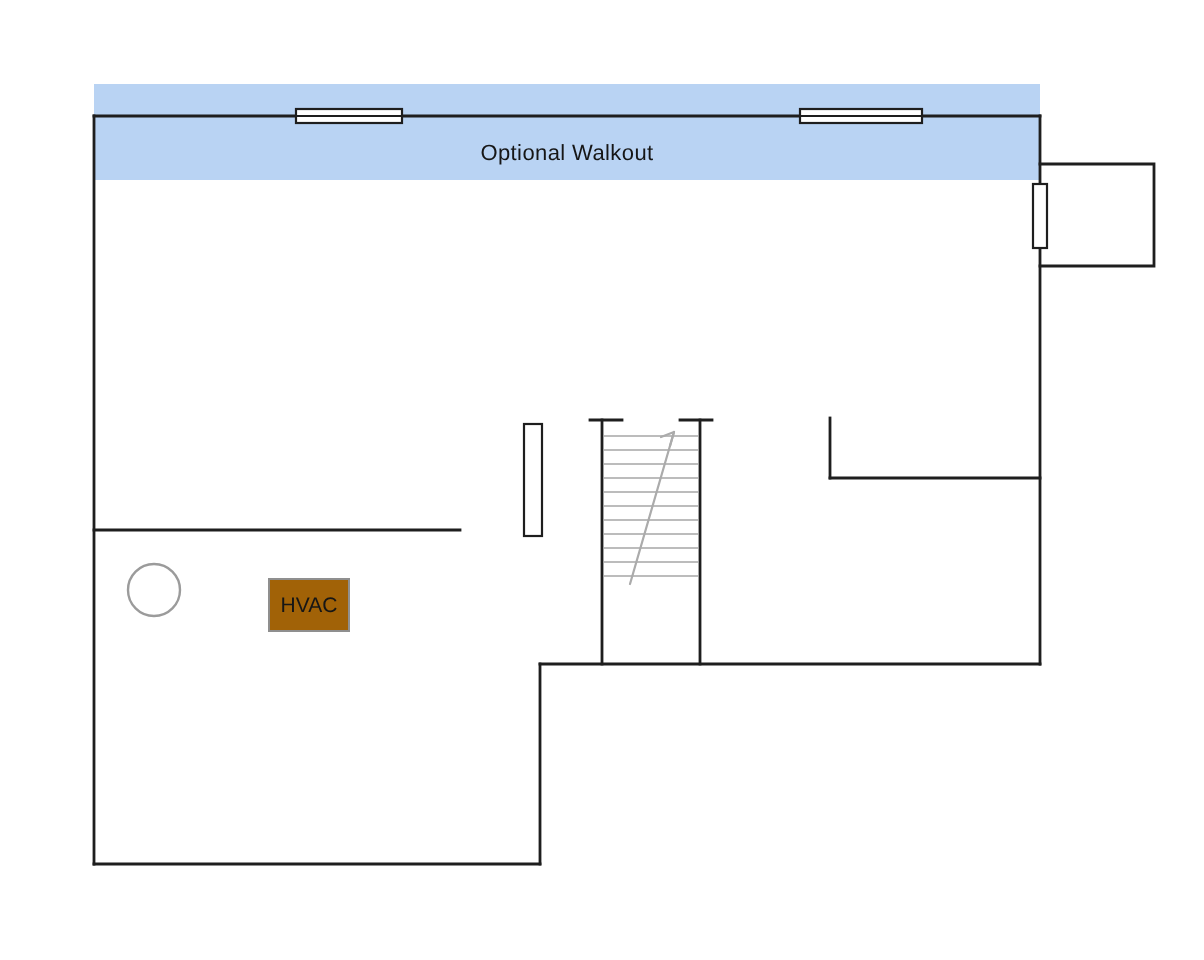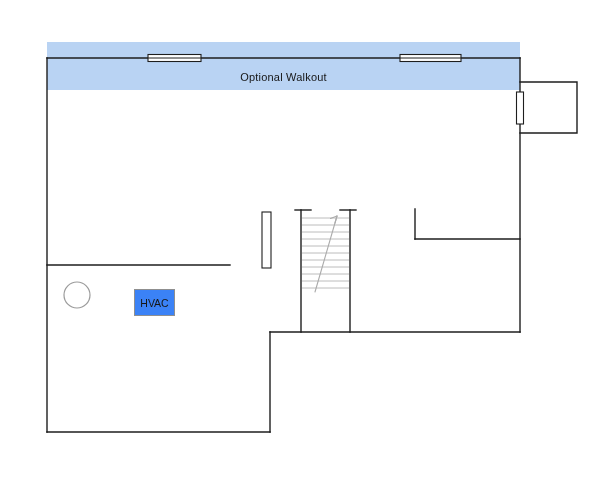--- a/index.html
+++ b/index.html
@@ -13,21 +13,21 @@
   }
   .plan-svg{position:absolute;left:0;top:0;}
   .label{
     position:absolute;left:47px;width:473px;text-align:center;
     font-size:11px;letter-spacing:.2px;color:#161616;
   }
   .walkout-label{top:71px;font-weight:500;}
   .basement-label{top:156px;}
   .hvac-box{
     position:absolute;left:134px;top:289px;width:39px;height:25px;
-    background:#3b82f6;border:1px solid #8f8f8f;
+    background:#a16207;border:1px solid #8f8f8f;
     display:flex;align-items:center;justify-content:center;
     font-size:10.5px;color:#161616;
   }
   .wall{stroke:#1e1e1e;stroke-width:1.4;fill:none;stroke-linecap:square;}
   .wall-thin{stroke:#1e1e1e;stroke-width:1;fill:none;}
   .opening{fill:#ffffff;stroke:#1e1e1e;stroke-width:1.1;}
   .tread{stroke:#bcbcbc;stroke-width:1;}
   .fixture{fill:#ffffff;stroke:#9b9b9b;stroke-width:1.2;}
   .arrow{stroke:#ababab;stroke-width:1.1;fill:none;stroke-linecap:round;}
 </style>

